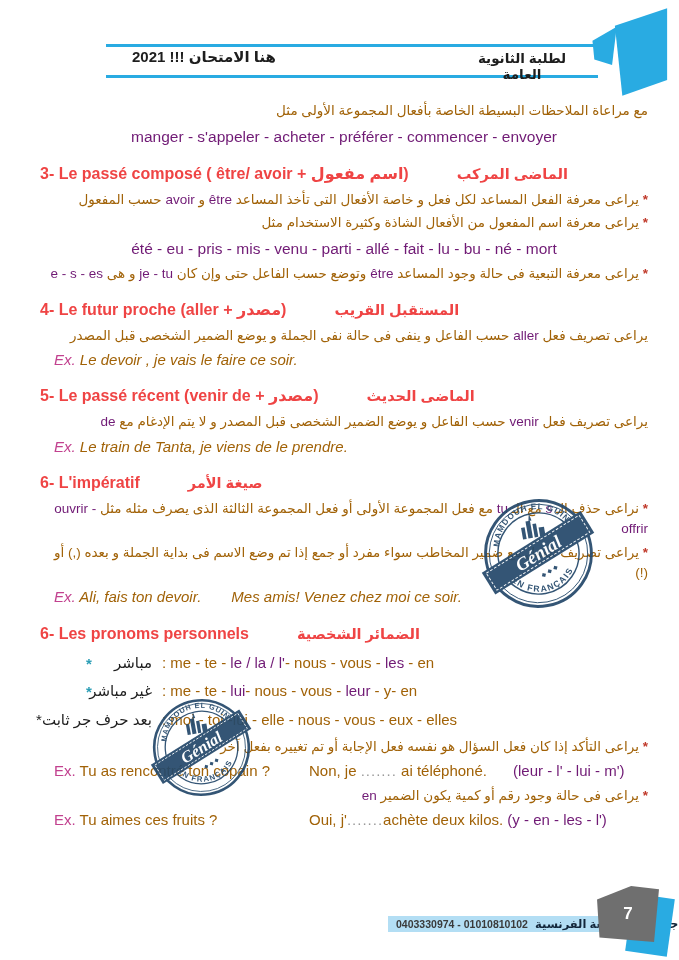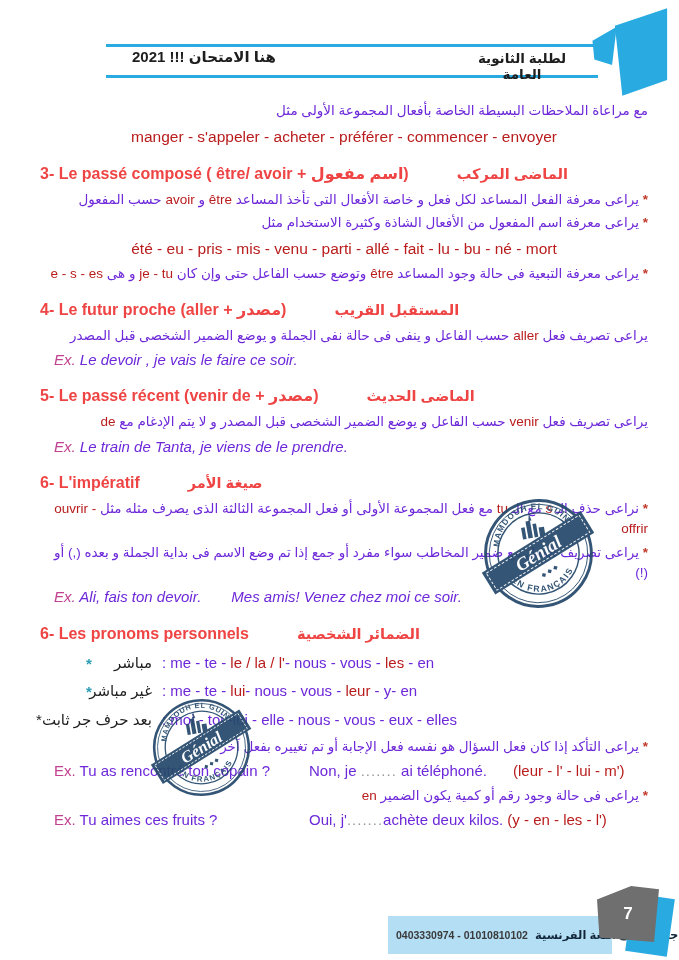--- a/index.html
+++ b/index.html
@@ -25,31 +25,31 @@
   .cols{display:flex;font-size:15px;padding-left:14px;}
   .cols > div{white-space:nowrap;}
   .cols .c0{width:255px;flex:none;}
   .cols .c1{flex:none;}
   .cols .c2{margin-left:26px;}
   .pron{position:relative;font-size:15px;margin:6px 0;}
   .pron-star{position:absolute;left:46px;top:1px;color:#2A9DB5;font-weight:bold;}
   .pron-label{display:inline-block;width:112px;direction:rtl;text-align:right;white-space:nowrap;font-size:15px;color:#1e1e1e;}
   .pron-text{margin-left:10px;}
   .gap{display:inline-block;}
-  .c-dark{color:#6d28d9;}
-  .c-blue{color:#b91c1c;}
+  .c-dark{color:#a16207;}
+  .c-blue{color:#701a75;}
   .c-star{color:#C03A2B;font-weight:bold;}
   .c-mag{color:#C2418F;}
   .c-gray{color:#9a9a9a;letter-spacing:1px;}
   
   .stamp{position:absolute;z-index:2;opacity:.93;pointer-events:none;transform:rotate(-10deg);}
   .stamp.s1{top:497px;left:482px;width:113px;height:113px;}
   .stamp.s2{top:697px;left:151px;width:101px;height:101px;}
   
-  .ftr-bar{position:absolute;top:916px;left:388px;width:224px;height:38px;background:#B3DEF4;
+  .ftr-bar{position:absolute;top:916px;left:388px;width:224px;height:16px;background:#B3DEF4;
     display:flex;align-items:center;justify-content:flex-start;padding:0 8px;box-sizing:border-box;z-index:1;}
   .ftr-nums{font-size:10.5px;font-weight:bold;color:#3a3a3a;margin-right:7px;white-space:nowrap;}
   .ftr-title{font-size:11.5px;font-weight:bold;color:#12263a;direction:rtl;white-space:nowrap;}
   .pg-blue{position:absolute;top:896px;right:8px;width:42px;height:58px;background:#29ABE2;transform:rotate(8deg);z-index:2;}
   .pg-gray{position:absolute;top:886px;right:20px;width:62px;height:56px;background:#6F6F6F;
     clip-path:polygon(0% 24%,55% 0%,100% 6%,92% 100%,4% 92%);z-index:3;
     display:flex;align-items:center;justify-content:center;}
   .pg-num{color:#ffffff;font-size:17px;font-weight:bold;}
 </style>
 </head>

